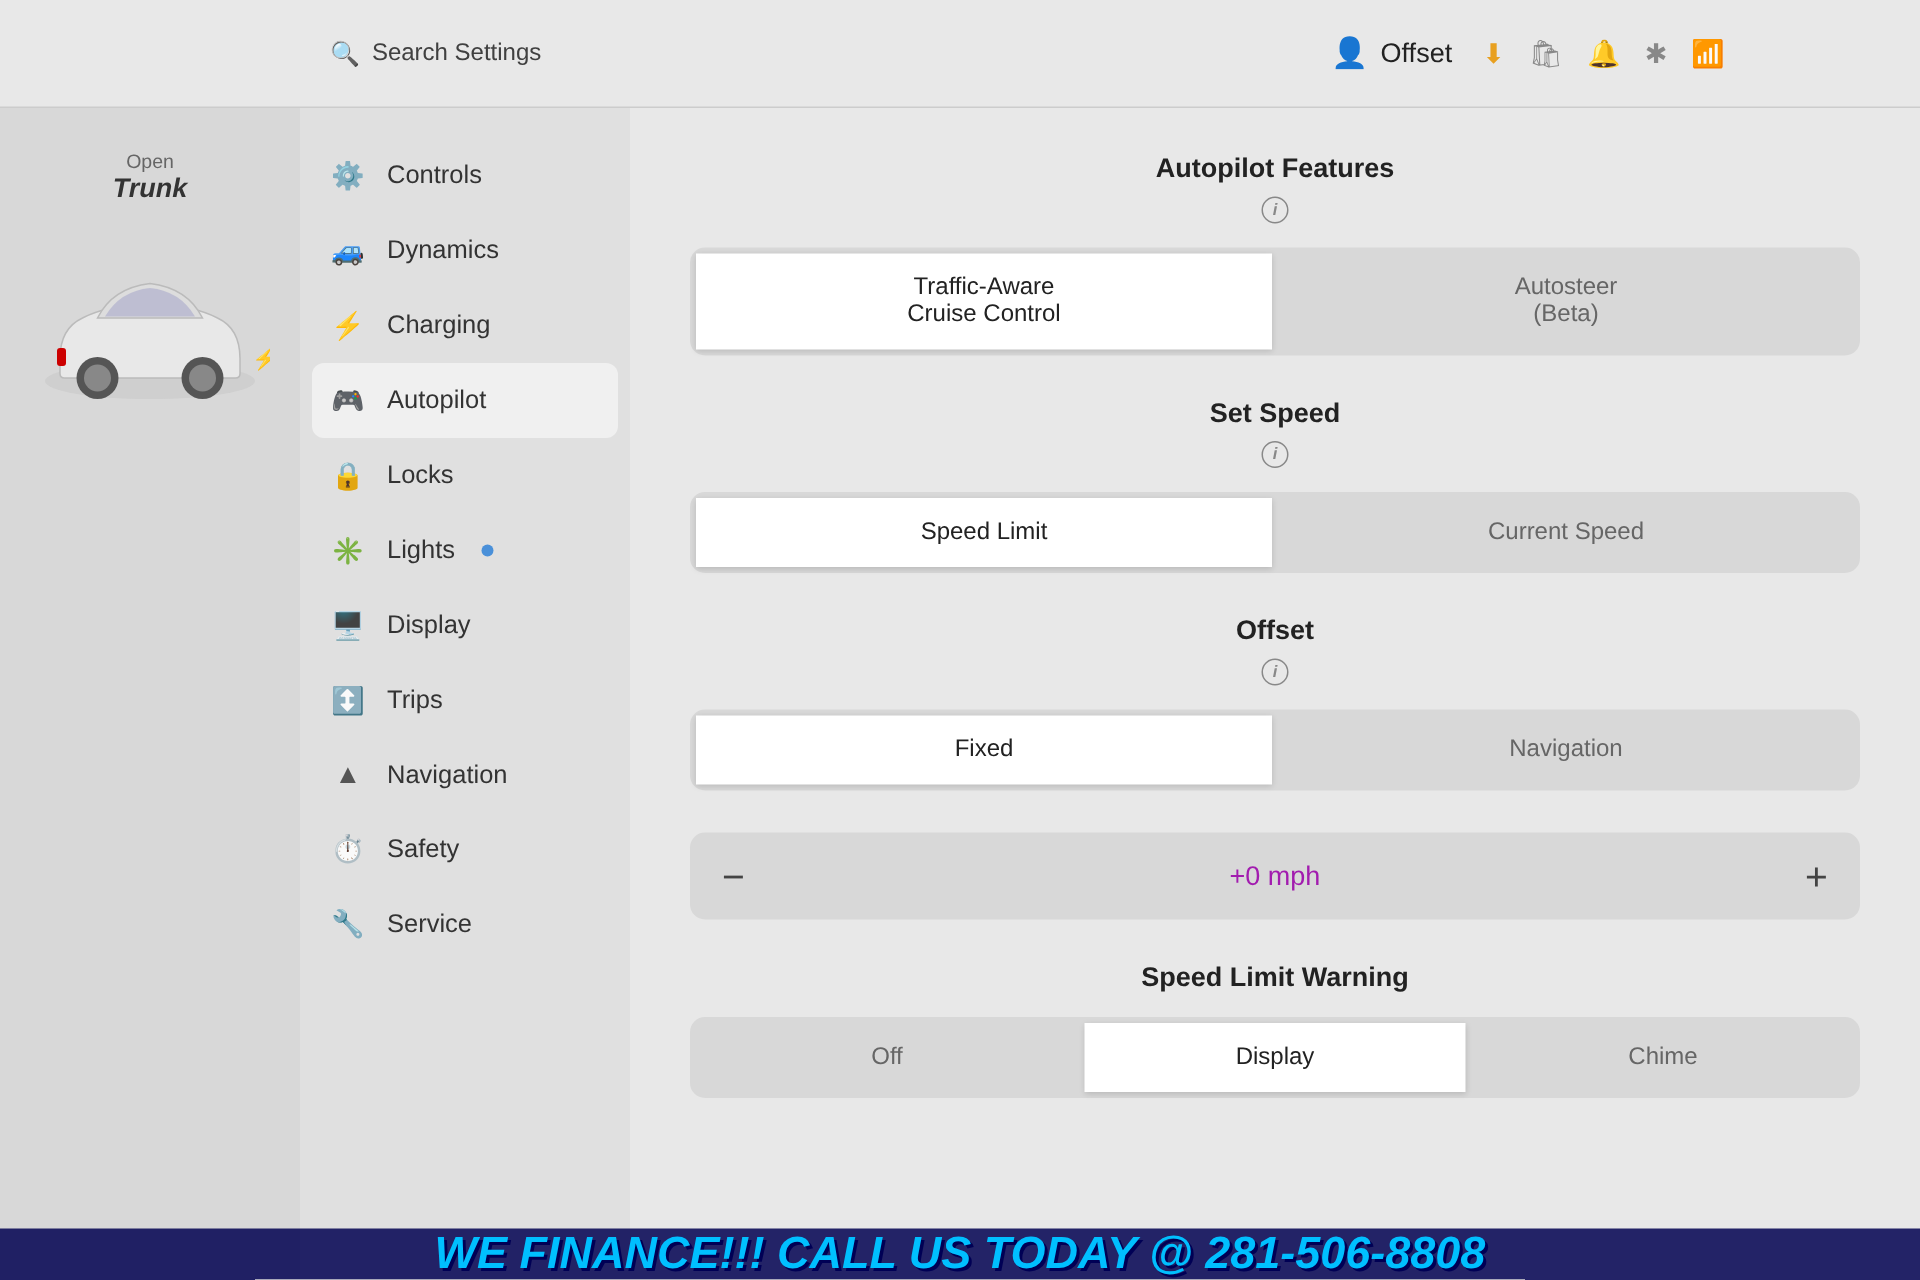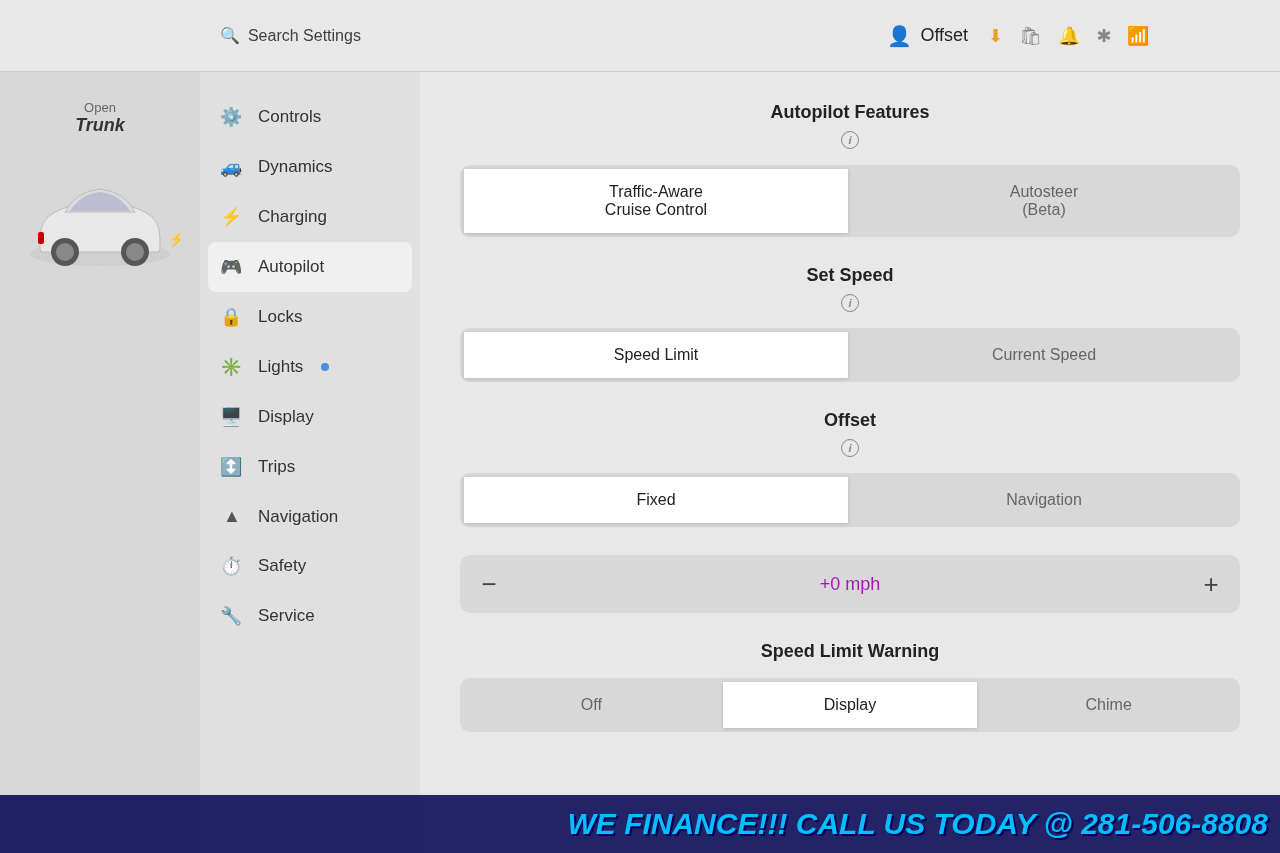--- a/index.html
+++ b/index.html
@@ -277,22 +277,21 @@
     }
 
     
     .warning-banner {
       position: absolute;
       bottom: 0;
       left: 0;
       right: 0;
       background: rgba(0,0,80,0.85);
       color: #0ff;
-      text-align: right;
-      padding: 12px;
+      text-align: center;
       font-size: 28px;
       font-weight: 900;
       font-style: italic;
       color: #00bfff;
       text-shadow: 1px 1px 0 #0000aa;
       z-index: 100;
     }
 
     .warning-text {
       color: #00bfff;

